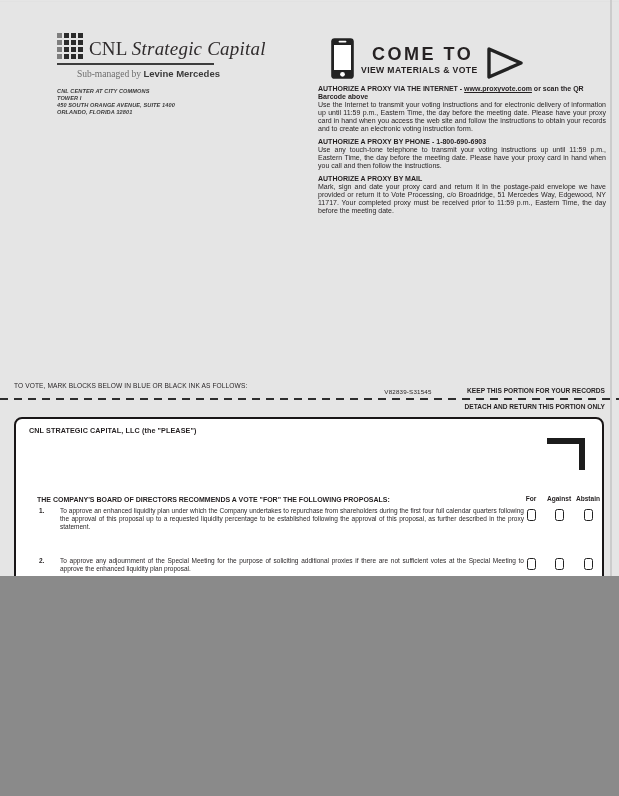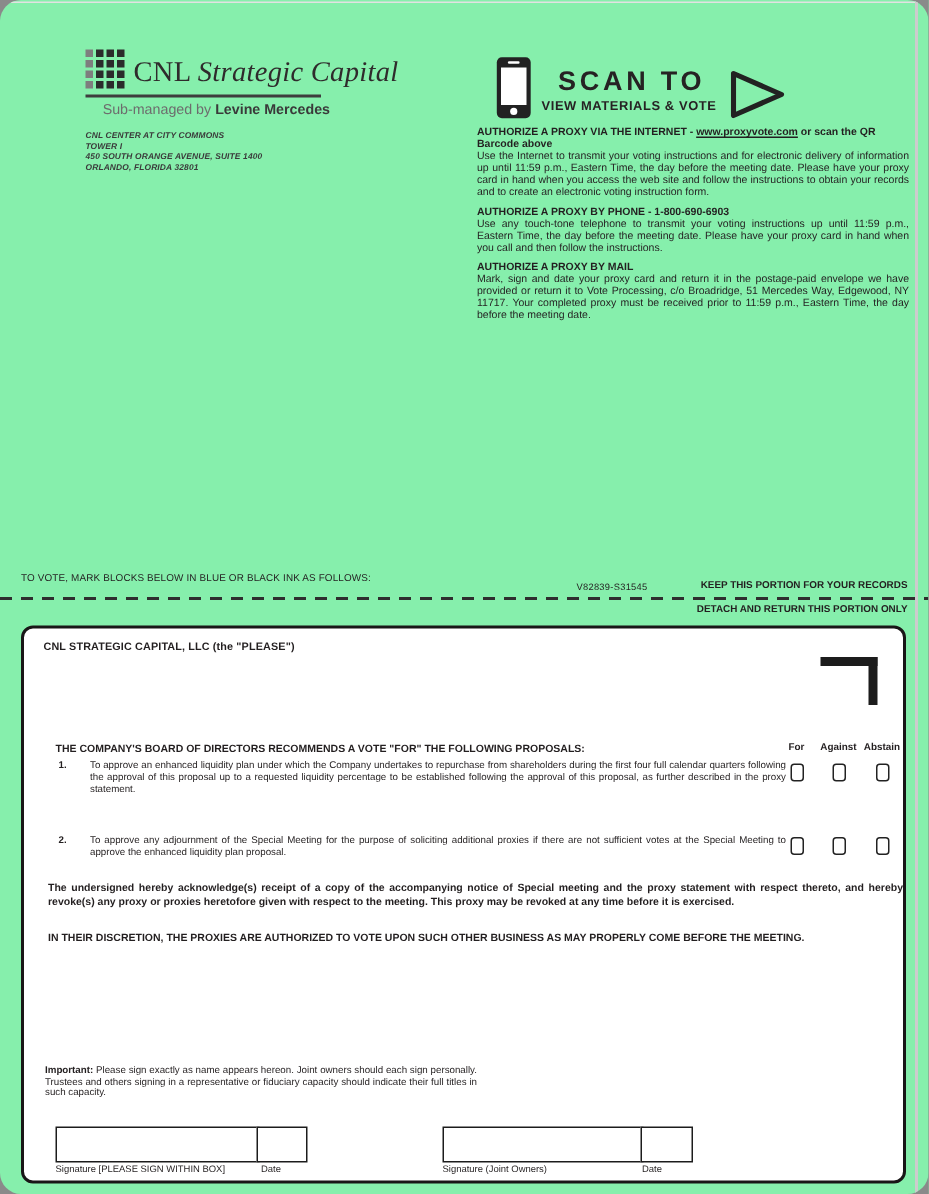--- a/index.html
+++ b/index.html
@@ -1,37 +1,36 @@
 <!DOCTYPE html>
 <html><head>
 <meta charset="utf-8">
 <style>
   html,body{margin:0;padding:0;background:#8a8a8a;}
   .page{
-    position:relative;width:619px;height:796px;background:#86efac;
+    position:relative;width:619px;height:576px;background:#e5e5e5;
     font-family:"Liberation Sans",sans-serif;color:#231f20;overflow:hidden;
     margin:0 auto;
-    border-radius:14px;
   }
   .abs{position:absolute;}
   
   .edge-top{left:0;top:1px;width:619px;height:1px;background:#e2e2e2;}
   .edge-right{left:610px;top:0;width:2px;height:796px;background:#cccccc;}
 
   
   .logo-grid{left:57px;top:33px;width:26px;height:26px;display:grid;
     grid-template-columns:repeat(4,1fr);grid-template-rows:repeat(4,1fr);gap:2px;}
   .logo-grid i{display:block;background:#2b2b2b;}
   .logo-grid i:nth-child(4n+1){background:#7e7e7e;}
   .brand{left:89px;top:38px;font-family:"Liberation Serif",serif;font-size:19px;
     color:#2f2b2c;white-space:nowrap;letter-spacing:.2px;}
   .brand em{font-style:italic;}
   .brand-rule{left:57px;top:63px;width:157px;height:2px;background:#3d3d3d;}
   .tagline{left:57px;top:68px;width:163px;text-align:right;font-size:9.5px;white-space:nowrap;}
-  .tagline .tp{color:#6d6d6d;}
+  .tagline .tp{color:#6d6d6d;font-family:Liberation Serif, serif;}
   .tagline .tn{color:#3a3a3a;font-weight:bold;}
   .address{left:57px;top:88px;font-size:5.6px;line-height:7px;font-style:italic;
     font-weight:bold;color:#3a3a3a;letter-spacing:.1px;}
 
   
   .phone-icon{left:330px;top:37px;}
   .scan-title{left:372px;top:44px;font-size:18px;font-weight:bold;letter-spacing:2.5px;color:#262223;}
   .scan-sub{left:361px;top:65px;font-size:8.6px;font-weight:bold;letter-spacing:.4px;color:#262223;}
   .arrow-icon{left:487px;top:47px;}
 
@@ -119,21 +118,21 @@
   </div>
 
   <div class="abs phone-icon">
     <svg width="25" height="43" viewBox="0 0 25 43">
       <rect x="1.2" y="1.2" width="22.6" height="40.6" rx="3.4" fill="#222222"></rect>
       <rect x="4" y="8" width="17" height="25" fill="#ffffff"></rect>
       <rect x="8.6" y="3.8" width="7.8" height="1.7" rx="0.8" fill="#ffffff"></rect>
       <circle cx="12.5" cy="37.3" r="2.4" fill="#ffffff"></circle>
     </svg>
   </div>
-  <div class="abs scan-title">SCAN TO</div>
+  <div class="abs scan-title">COME TO</div>
   <div class="abs scan-sub">VIEW MATERIALS &amp; VOTE</div>
   <div class="abs arrow-icon">
     <svg width="38" height="32" viewBox="0 0 38 32">
       <polygon points="2,2 34,16 2,30" fill="none" stroke="#222222" stroke-width="3.4" stroke-linejoin="round"></polygon>
     </svg>
   </div>
 
   <div class="abs methods">
     <div class="method">
       <div class="m-head">

